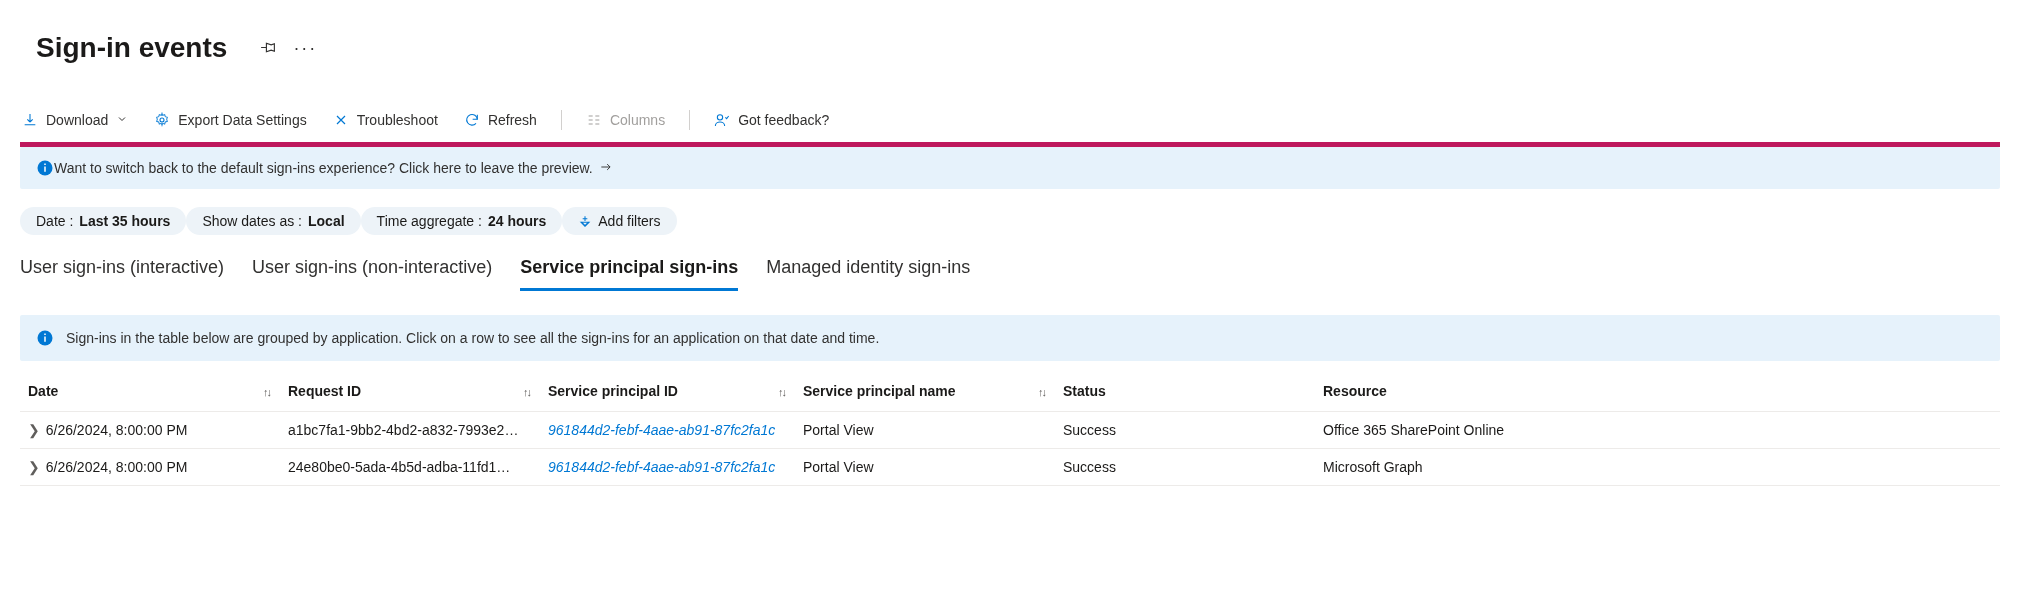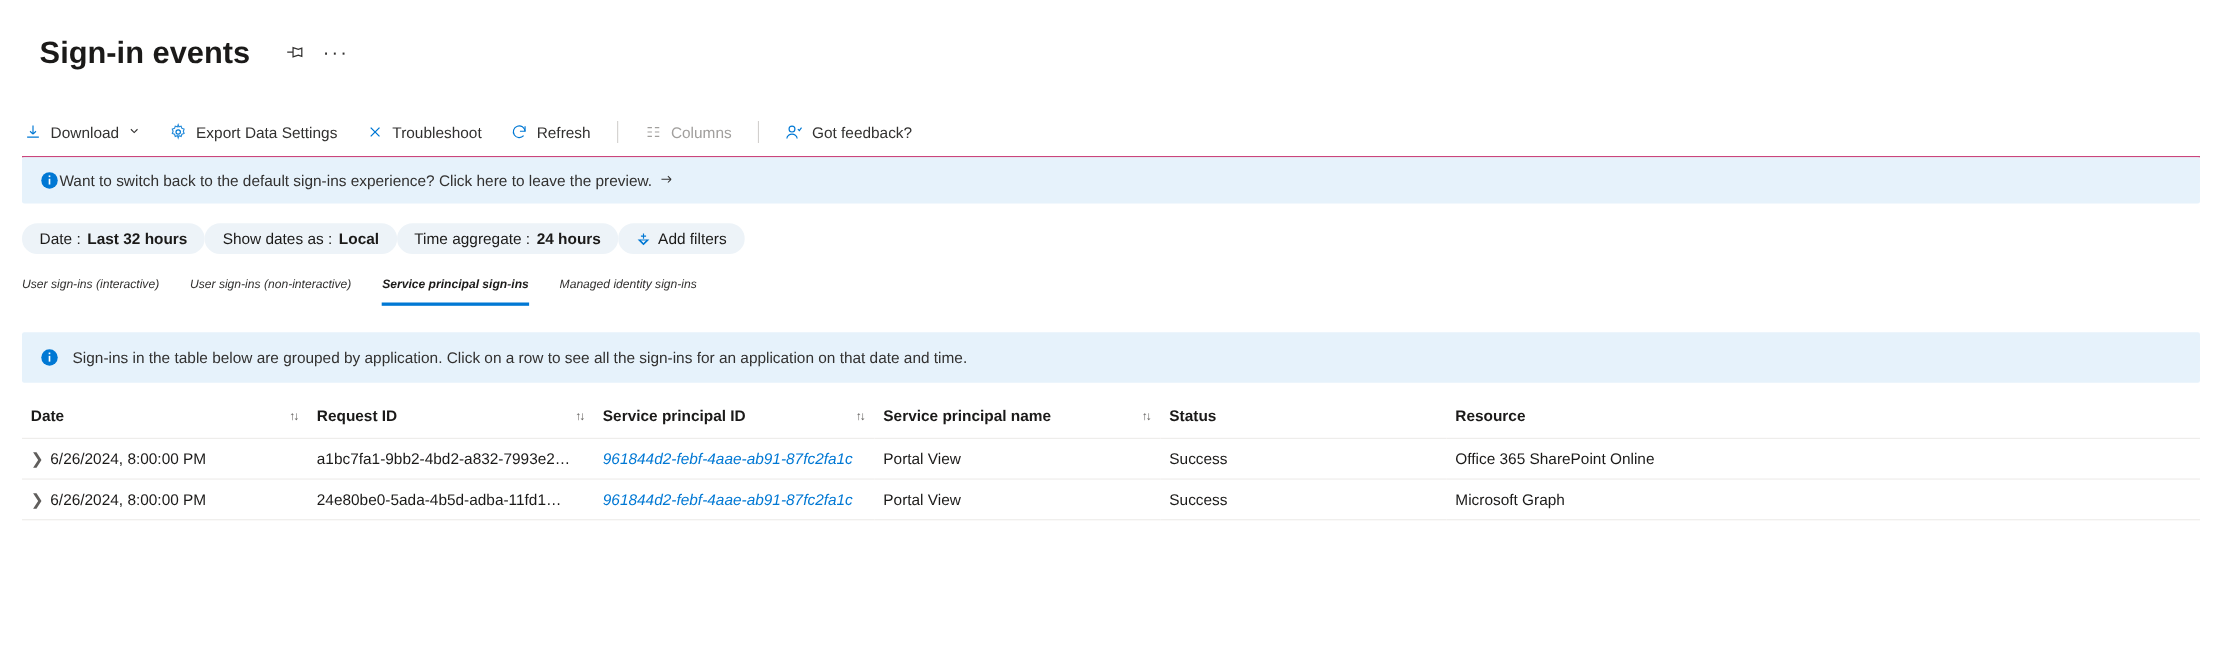--- a/index.html
+++ b/index.html
@@ -8,36 +8,36 @@
     padding: 0;
     font-family: "Segoe UI", -apple-system, BlinkMacSystemFont, sans-serif;
     font-size: 14px;
     color: #323130;
     background: #fff;
   }
   .page { padding: 16px 20px; }
   .header-row { display: flex; align-items: center; gap: 16px; margin-bottom: 28px; }
   .page-title { font-size: 28px; font-weight: 600; color: #1b1a19; margin: 16px; }
   .header-icon { color: #323130; display: inline-flex; align-items: center; }
-  .toolbar { display: flex; align-items: center; gap: 22px; padding: 0 0 10px 0; border-bottom: 1px solid #be185d; margin-bottom: 0; }
+  .toolbar { display: flex; align-items: center; gap: 22px; padding: 0 0 10px 0; border-bottom: 5px solid #be185d; margin-bottom: 0; }
   .toolbar-item { display: inline-flex; align-items: center; gap: 8px; color: #323130; cursor: pointer; padding: 4px 2px; }
   .toolbar-item.disabled { color: #a19f9d; cursor: default; }
   .toolbar-item .tb-icon { color: #0078d4; display: inline-flex; }
   .toolbar-item.disabled .tb-icon { color: #a19f9d; }
   .toolbar-sep { width: 1px; height: 20px; background: #d2d0ce; }
   .info-banner { background: #e6f2fb; border-radius: 2px; padding: 12px 16px; display: flex; align-items: center; margin-top: 0; margin-bottom: 18px; }
   .info-banner .info-icon { color: #0078d4; flex-shrink: 0; display:inline-flex; }
   .info-banner .link-text { color: #323130; }
   .info-banner .arrow { margin-left: 6px; color: #323130; }
   .pill-row { display: flex; align-items: center; margin-bottom: 14px; flex-wrap: wrap; }
   .pill { background: #edf3f8; border-radius: 16px; padding: 6px 16px; font-size: 14px; color: #1b1a19; display: inline-flex; align-items: center; gap: 6px; cursor: pointer; }
   .pill .bold { font-weight: 600; }
   .pill .flt-icon { color: #0078d4; display:inline-flex; }
   .tab-row { display: flex; align-items: flex-end; gap: 28px; margin-bottom: 24px; border-bottom: 0; }
-  .tab { padding: 8px 0 10px 0; font-size: 11px; color: #323130; cursor: pointer; border-bottom: 3px solid transparent; font-style: italic; }
+  .tab { padding: 8px 0 10px 0; font-size: 18px; color: #323130; cursor: pointer; border-bottom: 3px solid transparent; }
   .tab.active { color: #1b1a19; font-weight: 600; border-bottom: 3px solid #0078d4; }
   .note-banner { background: #e6f2fb; border-radius: 2px; padding: 14px 16px; display:flex; align-items:center; gap:12px; margin-bottom: 12px; }
   .note-banner .info-icon { color:#0078d4; display:inline-flex; flex-shrink:0;}
   table { width: 100%; border-collapse: collapse; }
   th { text-align: left; font-weight: 600; font-size: 14px; padding: 10px 8px 12px 8px; color: #1b1a19; border-bottom: 1px solid #edebe9; position: relative; }
   th .sort-icons { position: absolute; right: 10px; top: 50%; transform: translateY(-50%); color: #605e5c; font-size: 11px; letter-spacing:-2px;}
   td { padding: 10px 8px; font-size: 14px; border-bottom: 1px solid #edebe9; vertical-align: middle; color:#1b1a19;}
   td.link { color: #0078d4; font-style: italic; }
   .chev { color: #605e5c; margin-right: 6px; display:inline-block;}
   .col-date{width:260px;}
@@ -135,21 +135,21 @@
   <span class="arrow">
     <svg width="14" height="14" viewBox="0 0 24 24" fill="none" stroke="currentColor" stroke-width="1.6">
           <path d="M4 12h15m0 0l-5-5m5 5l-5 5"></path>
         </svg>
   </span>
 </div>
 
 <div class="pill-row">
   <div class="pill">
     <span>Date : </span>
-        <span class="bold">Last 32 hours</span>
+        <span class="bold">Last 35 hours</span>
   </div>
   <div class="pill">
     <span>Show dates as : </span>
         <span class="bold">Local</span>
   </div>
   <div class="pill">
     <span>Time aggregate : </span>
         <span class="bold">24 hours</span>
   </div>
   <div class="pill">

